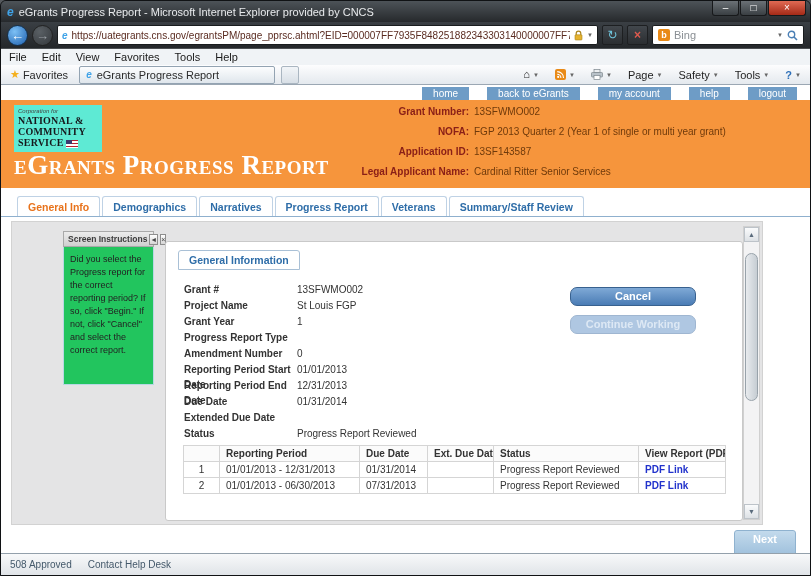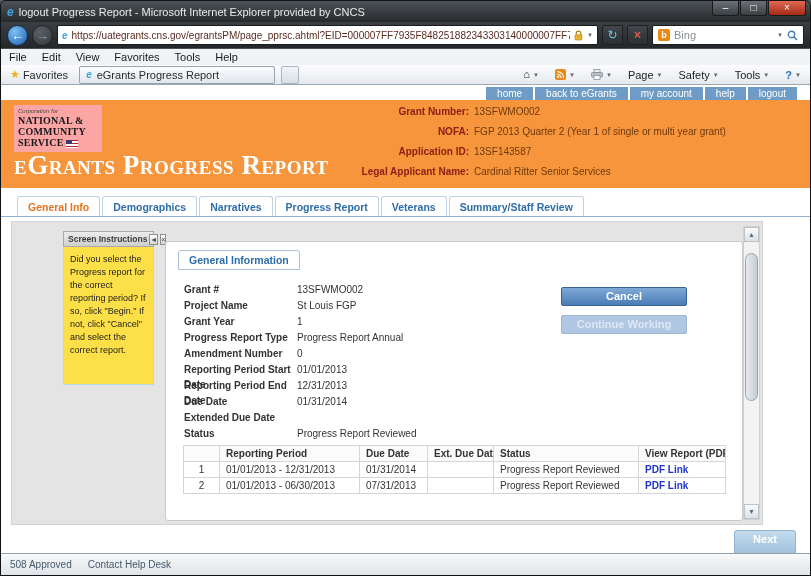--- a/index.html
+++ b/index.html
@@ -37,25 +37,25 @@
   .tabstub { width:18px; height:18px; background:linear-gradient(#f2f5f8,#d8dfe6); border:1px solid #aab6c1; border-radius:2px; }
   .fav-spacer { flex:1; }
   .cmd { display:flex; align-items:center; gap:3px; padding:0 5px; color:#1f1f1f; }
   .glyph { font-size:11px; line-height:1; }
   .helpq { color:#2d6fb8; font-weight:bold; font-size:11px; }
 
   
   .viewport { flex:1 1 auto; background:#fff; position:relative; overflow:hidden; }
 
   .topstrip { height:15px; background:#fff; position:relative; }
-  .nav-buttons { position:absolute; right:13px; top:2px; display:flex; gap:2px;border-radius:6px; }
+  .nav-buttons { position:absolute; right:13px; top:2px; display:flex; gap:18px;border-radius:6px; }
   .navbtn { background:#6e9cc6; color:#fff; font-size:10px; padding:0 11px; height:13px; line-height:13px; display:block; border:none; cursor:pointer; font-family:"Liberation Sans",sans-serif; }
 
   .banner { height:88px; background:#f6953c; position:relative; }
-  .logo-box { position:absolute; left:13px; top:5px; width:88px; height:47px; background:#fca5a5; padding:3px 4px; line-height:1; }
+  .logo-box { position:absolute; left:13px; top:5px; width:88px; height:47px; background:#5eead4; padding:3px 4px; line-height:1; }
   .logo-tag { font-size:6px; color:#444; font-style:italic; margin-bottom:1px; }
   .logo-line { font-family:"Liberation Serif",serif; font-weight:bold; font-size:10px; letter-spacing:.2px; color:#16181c; line-height:11px; white-space:nowrap; }
   .us-flag { display:inline-block; width:12px; height:8px; vertical-align:middle; margin-left:2px; background:repeating-linear-gradient(#b22234 0 1.5px,#fff 1.5px 3px); position:relative; }
   .us-flag::after { content:""; position:absolute; left:0; top:0; width:6px; height:4px; background:#3c3b6e; }
   .site-title { position:absolute; left:13px; top:50px; font-family:"Liberation Serif",serif; font-variant:small-caps; font-weight:bold; font-size:27px; color:#fff; letter-spacing:.5px; white-space:nowrap; }
   .grant-info { position:absolute; left:330px; top:6px; display:grid; grid-template-columns:138px auto; column-gap:5px; row-gap:9px; font-size:10px; }
   .gi-row { display:contents; }
   .gi-label { font-weight:bold; color:#8b2017; text-align:right; white-space:nowrap; }
   .gi-value { color:#6f3a0b; white-space:nowrap; }
 
@@ -63,30 +63,30 @@
   .ptab { display:inline-block; padding:4px 10px 3px; font-size:10.5px; font-weight:bold; color:#2e6da8; background:#fff; border:1px solid #bfd2e5; border-bottom:none; border-radius:3px 3px 0 0; white-space:nowrap; cursor:pointer; }
   .ptab.active { color:#e8731c; }
 
   .graybox { position:absolute; left:10px; top:136px; width:752px; height:304px; background:#e4e4e5; border:1px solid #d2d2d2; }
 
   
   .instr { position:absolute; left:8px; top:9px; width:134px;padding-left:43px; }
   .instr-head { height:16px; background:linear-gradient(#ececec,#cfcfcf); border:1px solid #a9a9a9; display:flex; align-items:center; padding:0 4px; gap:2px; }
   .instr-title { flex:1; font-size:8.5px; font-weight:bold; color:#3c3c3c; white-space:nowrap; }
   .mini-btn { width:11px; height:11px; background:linear-gradient(#fff,#d5d5d5); border:1px solid #8e8e8e; font-size:7px; color:#444; display:flex; align-items:center; justify-content:center; line-height:1; }
-  .instr-body { background:#fde047; border:1px solid #b8d8e4; border-top:none; padding:6px 6px 10px; font-size:9px; color:#222; line-height:1.45; height:138px; }
+  .instr-body { background:#22c55e; border:1px solid #b8d8e4; border-top:none; padding:6px 6px 10px; font-size:9px; color:#222; line-height:1.45; height:138px; }
 
   
   .panel { position:absolute; left:153px; top:19px; width:578px; height:280px; background:#fff; border:1px solid #c9c9c9; border-radius:3px; }
   .panel-tab { display:inline-block; margin:8px 0 0 12px; padding:3px 10px; font-size:10.5px; font-weight:bold; color:#2e6da8; background:#fff; border:1px solid #a9c0d6; border-radius:3px 3px 0 0; }
   .fields { margin:12px 0 0 18px; }
   .frow { display:flex; height:15px; line-height:15px; margin-bottom:1px; font-size:10px; color:#333; }
   .flabel { width:113px; font-weight:bold; flex:0 0 auto; }
   .fvalue { flex:1; }
-  .btn { position:absolute; right:55px; width:126px; height:19px; font-size:11px; font-weight:bold; text-align:center; line-height:17px; border-radius:2px; cursor:pointer; font-family:"Liberation Sans",sans-serif; }
+  .btn { position:absolute; right:46px; width:126px; height:19px; font-size:11px; font-weight:bold; text-align:center; line-height:17px; border-radius:7px; cursor:pointer; font-family:"Liberation Sans",sans-serif; }
   .btn.cancel { top:45px; color:#fff; background:linear-gradient(#7fa9d6,#4a7cb5); border:1px solid #38618f; }
   .btn.continue { top:73px; color:#dde8f4; background:#afc7e2; border:1px solid #9fb6d1; cursor:default; }
   .ptable { margin:4px 0 0 17px; width:542px; border-collapse:collapse; table-layout:fixed; font-size:10px; color:#333; }
   .ptable th, .ptable td { border:1px solid #d5d5d5; padding:2px 6px; height:16px; text-align:left; overflow:hidden; white-space:nowrap; }
   .ptable th { font-weight:bold; background:#fbfbfb; }
   .c0 { width:36px; text-align:center; }
   td.c0 { text-align:center; }
   .c1 { width:140px; } .c2 { width:68px; } .c3 { width:66px; } .c4 { width:145px; } .c5 { width:87px; }
   .pdflink { color:#2233cc; font-weight:bold; cursor:pointer; }
 
@@ -102,21 +102,21 @@
   
   .statusbar { height:22px; flex:0 0 auto; background:linear-gradient(#f8f9fa,#e0e4e8); border-top:1px solid #93a0ab; display:flex; align-items:center; gap:16px; padding:0 9px; font-size:10px; color:#44596b; }
 </style>
 </head>
 <body>
 
 <div class="window">
 
   <div class="titlebar">
     <span class="e-icon">e</span>
-    <span>logout Progress Report - Microsoft Internet Explorer provided by CNCS</span>
+    <span>eGrants Progress Report - Microsoft Internet Explorer provided by CNCS</span>
     <div class="win-controls">
       <span class="win-btn">–</span>
       <span class="win-btn">□</span>
       <span class="win-btn close">×</span>
     </div>
   </div>
 
   <div class="addressrow">
     <span class="navcircle back">←</span>
     <span class="navcircle fwd">→</span>
@@ -272,21 +272,20 @@
           <div class="frow">
               <span class="flabel">Project Name</span>
               <span class="fvalue">St Louis FGP</span>
             </div>
           <div class="frow">
               <span class="flabel">Grant Year</span>
               <span class="fvalue">1</span>
             </div>
           <div class="frow">
               <span class="flabel">Progress Report Type</span>
-              <span class="fvalue">Progress Report Annual</span>
             </div>
           <div class="frow">
               <span class="flabel">Amendment Number</span>
               <span class="fvalue">0</span>
             </div>
           <div class="frow">
               <span class="flabel">Reporting Period Start Date</span>
               <span class="fvalue">01/01/2013</span>
             </div>
           <div class="frow">

